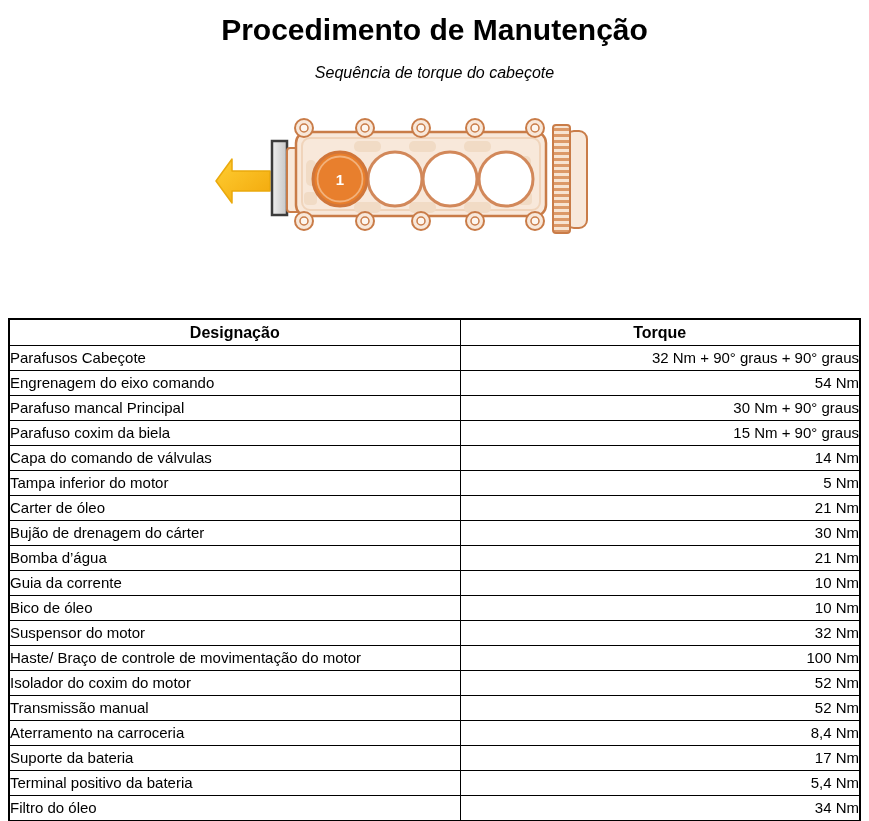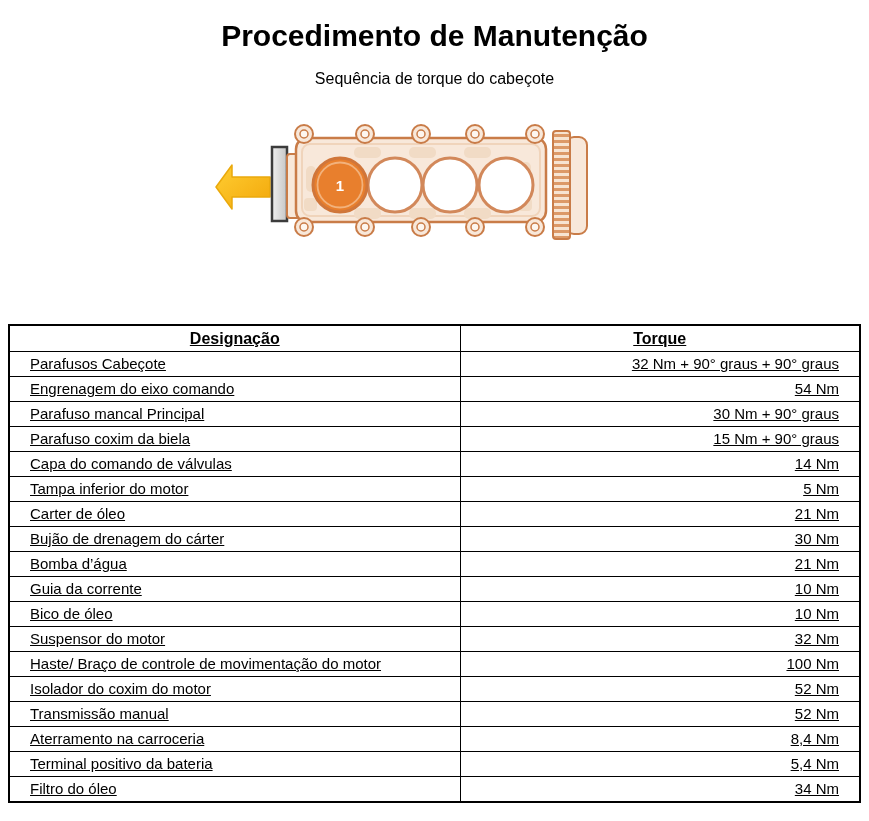--- a/index.html
+++ b/index.html
@@ -4,29 +4,30 @@
 <style>
   html, body { margin: 0; padding: 0; }
   body {
     width: 869px; height: 821px;
     background: #ffffff;
     color: #000;
     font-family: "Liberation Sans", sans-serif;
     overflow: hidden;
   }
   .page-title {
-    margin: 19px 0 0 0;
+    margin: 13px 0 0 0;
     text-align: center;
     font-size: 30px;
     font-weight: bold;
     letter-spacing: 0;
   }
   .page-subtitle {
     margin-top: 17px;
     text-align: center;
+    font-style: italic;
     font-size: 16px;
   }
   .illu-wrap {
     height: 168px;
     margin-top: 28px;
   }
   .illu {
     display: block;
     margin-left: 208px;
     width: 380px; height: 140px;
@@ -34,26 +35,25 @@
   table.torque {
     border-collapse: collapse;
     table-layout: fixed;
     width: 853px;
     margin: 40px 8px 0 8px;
     border: 2px solid #000;
     font-size: 15px;
   }
   table.torque th, table.torque td {
     border: 1px solid #000;
-    padding: 2px 20px;
+    padding: 2px 0;
     height: 20px;
     line-height: 20px;
     overflow: hidden;
     white-space: nowrap;
-    text-decoration: underline;
   }
   table.torque th {
     font-size: 16px;
     font-weight: bold;
     text-align: center;
     height: 21px;
   }
   td.c1 { text-align: left; }
   td.c2 { text-align: right; }
 </style>
@@ -216,20 +216,24 @@
       </tr>
       <tr>
         <td class="c1">Transmissão manual</td>
         <td class="c2">52 Nm</td>
       </tr>
       <tr>
         <td class="c1">Aterramento na carroceria</td>
         <td class="c2">8,4 Nm</td>
       </tr>
       <tr>
+        <td class="c1">Suporte da bateria</td>
+        <td class="c2">17 Nm</td>
+      </tr>
+      <tr>
         <td class="c1">Terminal positivo da bateria</td>
         <td class="c2">5,4 Nm</td>
       </tr>
       <tr>
         <td class="c1">Filtro do óleo</td>
         <td class="c2">34 Nm</td>
       </tr>
     </tbody>
 </table>
 

